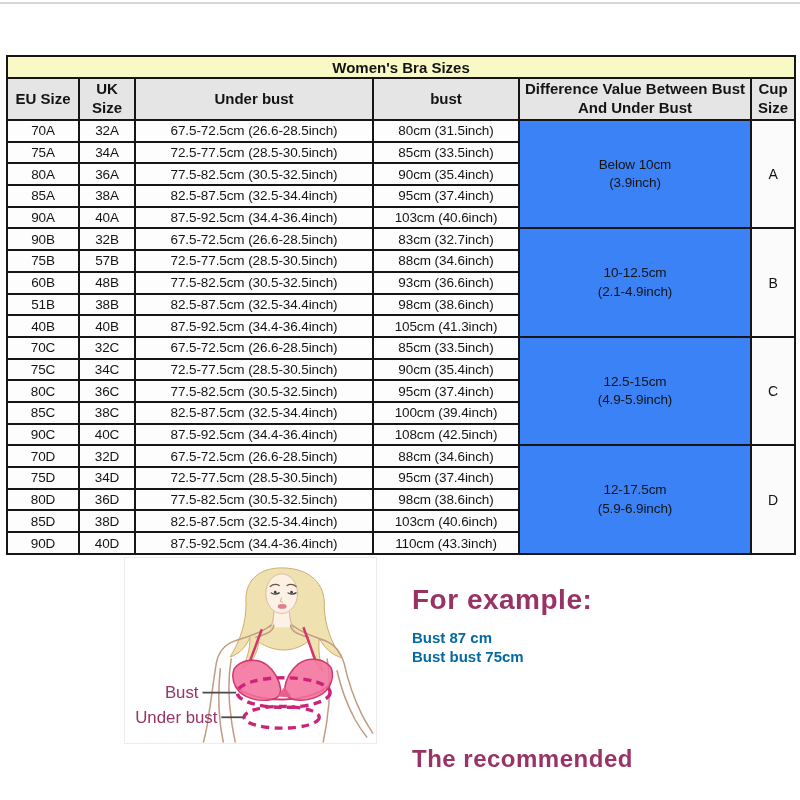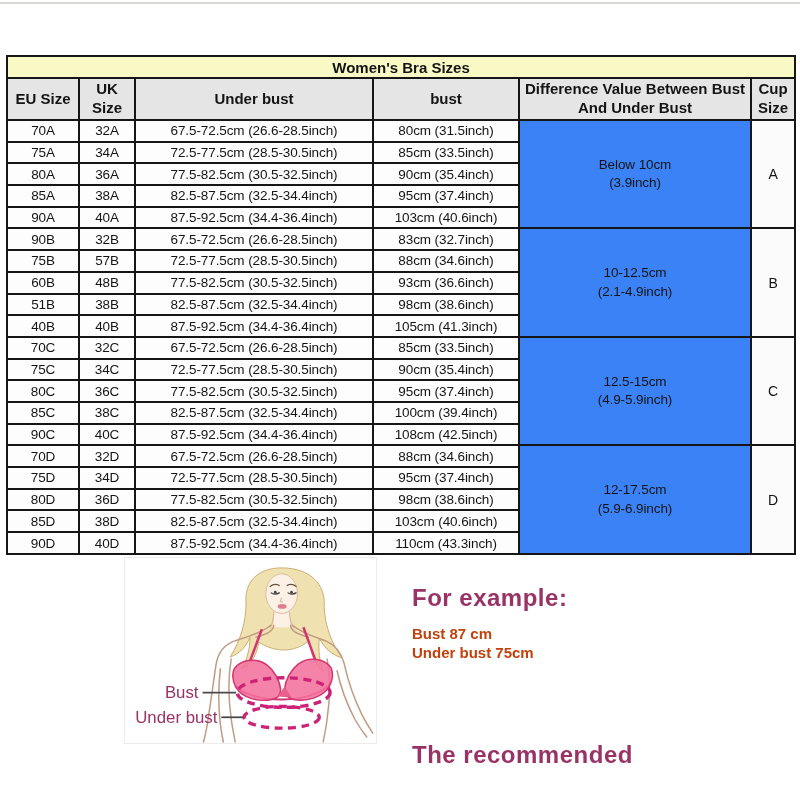--- a/index.html
+++ b/index.html
@@ -52,23 +52,23 @@
   }
   .diagram-box svg{display:block;width:100%;height:100%;}
   .diagram-label{
     font-family:"Liberation Sans",sans-serif;font-size:17px;fill:var(--accent);
   }
 
   .example-block{
     position:absolute;left:412px;top:584px;width:310px;
   }
   .ex-heading{
-    color:var(--accent);font-size:24px;font-weight:bold;letter-spacing:0.5px;
-  }
-  .ex-measure{margin-top:12px;font-size:15px;font-weight:bold;color:#c2410c;line-height:19px;}
+    color:var(--accent);font-size:28px;font-weight:bold;letter-spacing:0.5px;
+  }
+  .ex-measure{margin-top:12px;font-size:15px;font-weight:bold;color:#0369a1;line-height:19px;}
   .ex-result{
     margin-top:15px;color:var(--accent);font-size:24px;font-weight:bold;
     line-height:31px;white-space:pre;letter-spacing:0.5px;
   }
 </style>
 </head>
 <body>
 
 <div class="photo-top-line"></div>
 
@@ -288,19 +288,19 @@
     <line x1="97" y1="161" x2="119" y2="161" stroke="#4a4a4a" stroke-width="1.8"></line>
     <text class="diagram-label" x="40" y="142">Bust</text>
     <text class="diagram-label" x="10" y="167">Under bust</text>
   </svg>
 </div>
 
 <div class="example-block">
   <div class="ex-heading">For example:</div>
   <div class="ex-measure">
     <div>Bust 87 cm</div>
-    <div>Under bust 75cm</div>
+    <div>Bust bust 75cm</div>
   </div>
   <div class="ex-result">
     <div>The recommended</div>
     
   </div>
 </div>
 
 </body></html>

